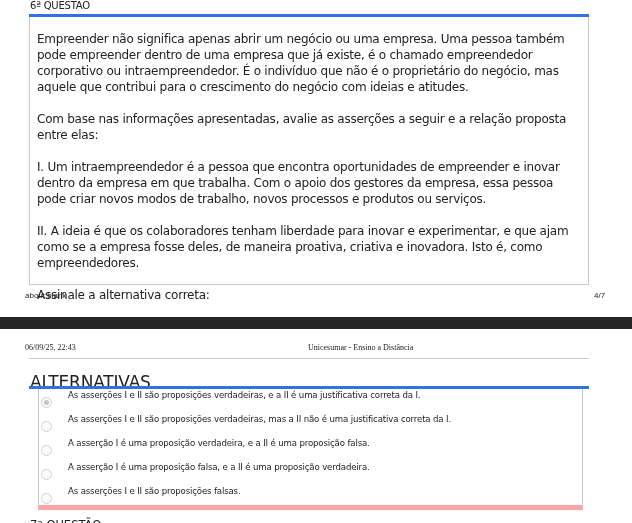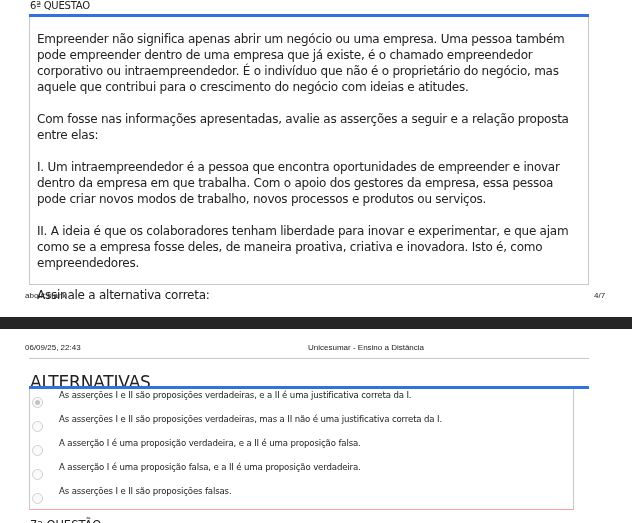--- a/index.html
+++ b/index.html
@@ -24,31 +24,31 @@
     .q-box p { margin-bottom: 16px; }
     .q-box p.last { margin-bottom: 0; }
 
     .print-footer {
       position: absolute; top: 291px; font-family: "Liberation Sans", sans-serif; font-size: 8px; color: #222;
     }
     .dark-band {
       position: absolute; left: 0; top: 317px; width: 632px; height: 12px; background: #262626;
     }
     .print-header {
-      position: absolute; top: 343px; font-family: Liberation Sans, sans-serif; font-size: 8px; color: #222;
+      position: absolute; top: 343px; font-family: Liberation Serif, serif; font-size: 8px; color: #222;
     }
     .header-rule {
       position: absolute; left: 29px; top: 358px; width: 560px; height: 1px; background: #c8c8c8;
     }
     .alt-heading {
       position: absolute; left: 30px; top: 372px; font-size: 17px; color: #222; letter-spacing: -0.2px;
     }
     .alt-box {
-      position: absolute; left: 29px; top: 389px; width: 545px; height: 121px;
-      border-left: 1px solid #c8c8c8; border-right: 1px solid #c8c8c8; border-bottom: 1px solid #fca5a5;
+      position: absolute; left: 38px; top: 389px; width: 545px; height: 121px;
+      border-left: 1px solid #c8c8c8; border-right: 1px solid #c8c8c8; border-bottom: 5px solid #fca5a5;
     }
     .alt-item {
       position: absolute; left: 0; width: 558px; height: 24px;
     }
     .radio {
       position: absolute; left: 2px; top: 8px; width: 11px; height: 11px; border-radius: 50%;
       border: 1px solid #d0d0d0; background: #fafafa;
     }
     .radio.checked::after {
       content: ""; position: absolute; left: 2px; top: 2px; width: 5px; height: 5px; border-radius: 50%;
@@ -63,21 +63,21 @@
       position: absolute; left: 30px; top: 518px; font-size: 11.5px; color: #222;
     }
   </style>
 </head>
 <body>
 
 <div class="q-heading">6ª QUESTÃO</div>
 <div class="blue-bar" style="top:14px;"></div>
 <div class="q-box">
   <p>Empreender não significa apenas abrir um negócio ou uma empresa. Uma pessoa também pode empreender dentro de uma empresa que já existe, é o chamado empreendedor corporativo ou intraempreendedor. É o indivíduo que não é o proprietário do negócio, mas aquele que contribui para o crescimento do negócio com ideias e atitudes.</p>
-  <p>Com fosse nas informações apresentadas, avalie as asserções a seguir e a relação proposta entre elas:</p>
+  <p>Com base nas informações apresentadas, avalie as asserções a seguir e a relação proposta entre elas:</p>
   <p>I. Um intraempreendedor é a pessoa que encontra oportunidades de empreender e inovar dentro da empresa em que trabalha. Com o apoio dos gestores da empresa, essa pessoa pode criar novos modos de trabalho, novos processos e produtos ou serviços.</p>
   <p>II. A ideia é que os colaboradores tenham liberdade para inovar e experimentar, e que ajam como se a empresa fosse deles, de maneira proativa, criativa e inovadora. Isto é, como empreendedores.</p>
   <p class="last">Assinale a alternativa correta:</p>
 </div>
 
 <div class="print-footer" style="left:25px;">about:blank</div>
 <div class="print-footer" style="left:594px;">4/7</div>
 
 <div class="dark-band"></div>
 

